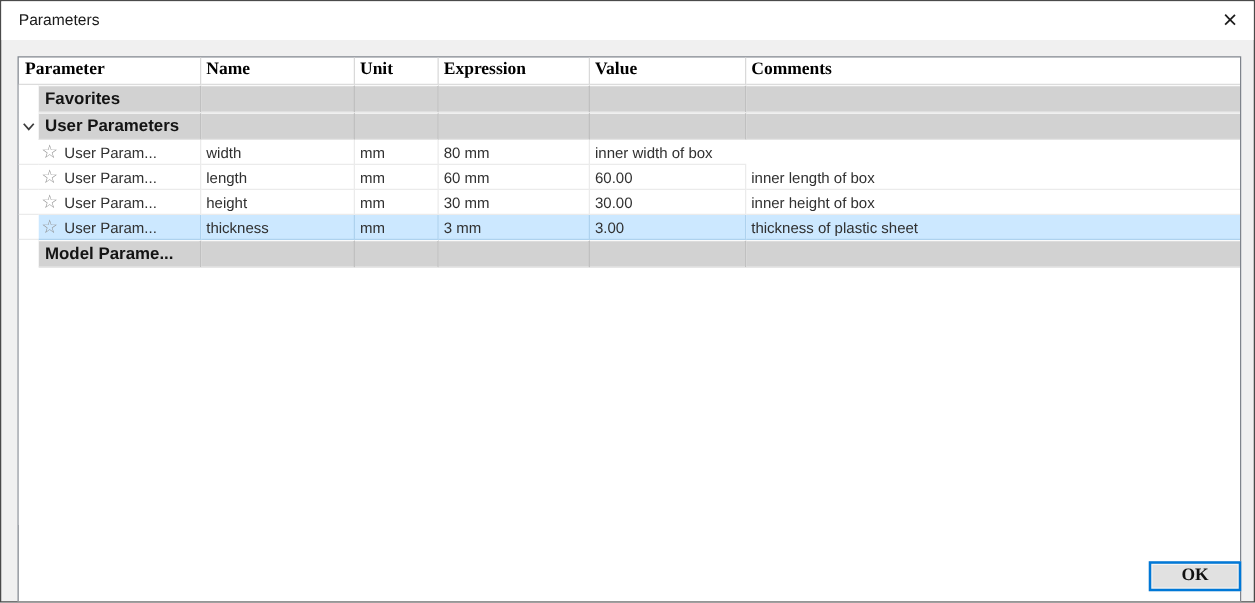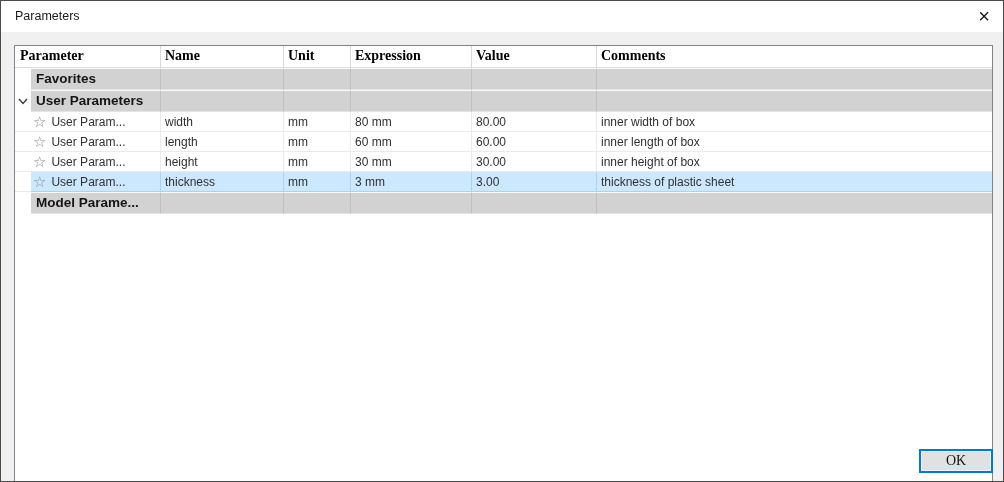--- a/index.html
+++ b/index.html
@@ -67,21 +67,21 @@
     border-right-color:var(--selection_line);
     border-bottom-color:var(--selection_line);
   }
   .chev{display:block;}
   .empty-area{background:#fff;height:206px;}
   .ok-button{
     position:absolute;left:918px;top:448px;width:74px;height:24px;
     background:var(--ok_bg);border:2px solid var(--ok_border);
     box-shadow:inset 0 0 0 1px #f3f3f3;
     display:flex;align-items:center;justify-content:center;
-    font-family:"Liberation Serif", serif;font-size:14px;color:#111;cursor:default;
+    font-family:"Liberation Serif", serif;font-size:14px;color:#111;cursor:default;font-weight:bold;
   }
 </style>
 </head>
 <body>
 
 <div class="dialog">
 
   <div class="titlebar">
     <div class="title">Parameters</div>
     <div class="close-btn">
@@ -130,21 +130,20 @@
 
     <div class="row drow">
       <div class="gutter"></div>
       <div class="cell paramcell">
         <span class="star">☆</span>
         <span class="plabel">User Param...</span>
       </div>
       <div class="cell">width</div>
       <div class="cell">mm</div>
       <div class="cell">80 mm</div>
-      <div class="cell">80.00</div>
       <div class="cell">inner width of box</div>
     </div>
 
     <div class="row drow">
       <div class="gutter"></div>
       <div class="cell paramcell">
         <span class="star">☆</span>
         <span class="plabel">User Param...</span>
       </div>
       <div class="cell">length</div>

